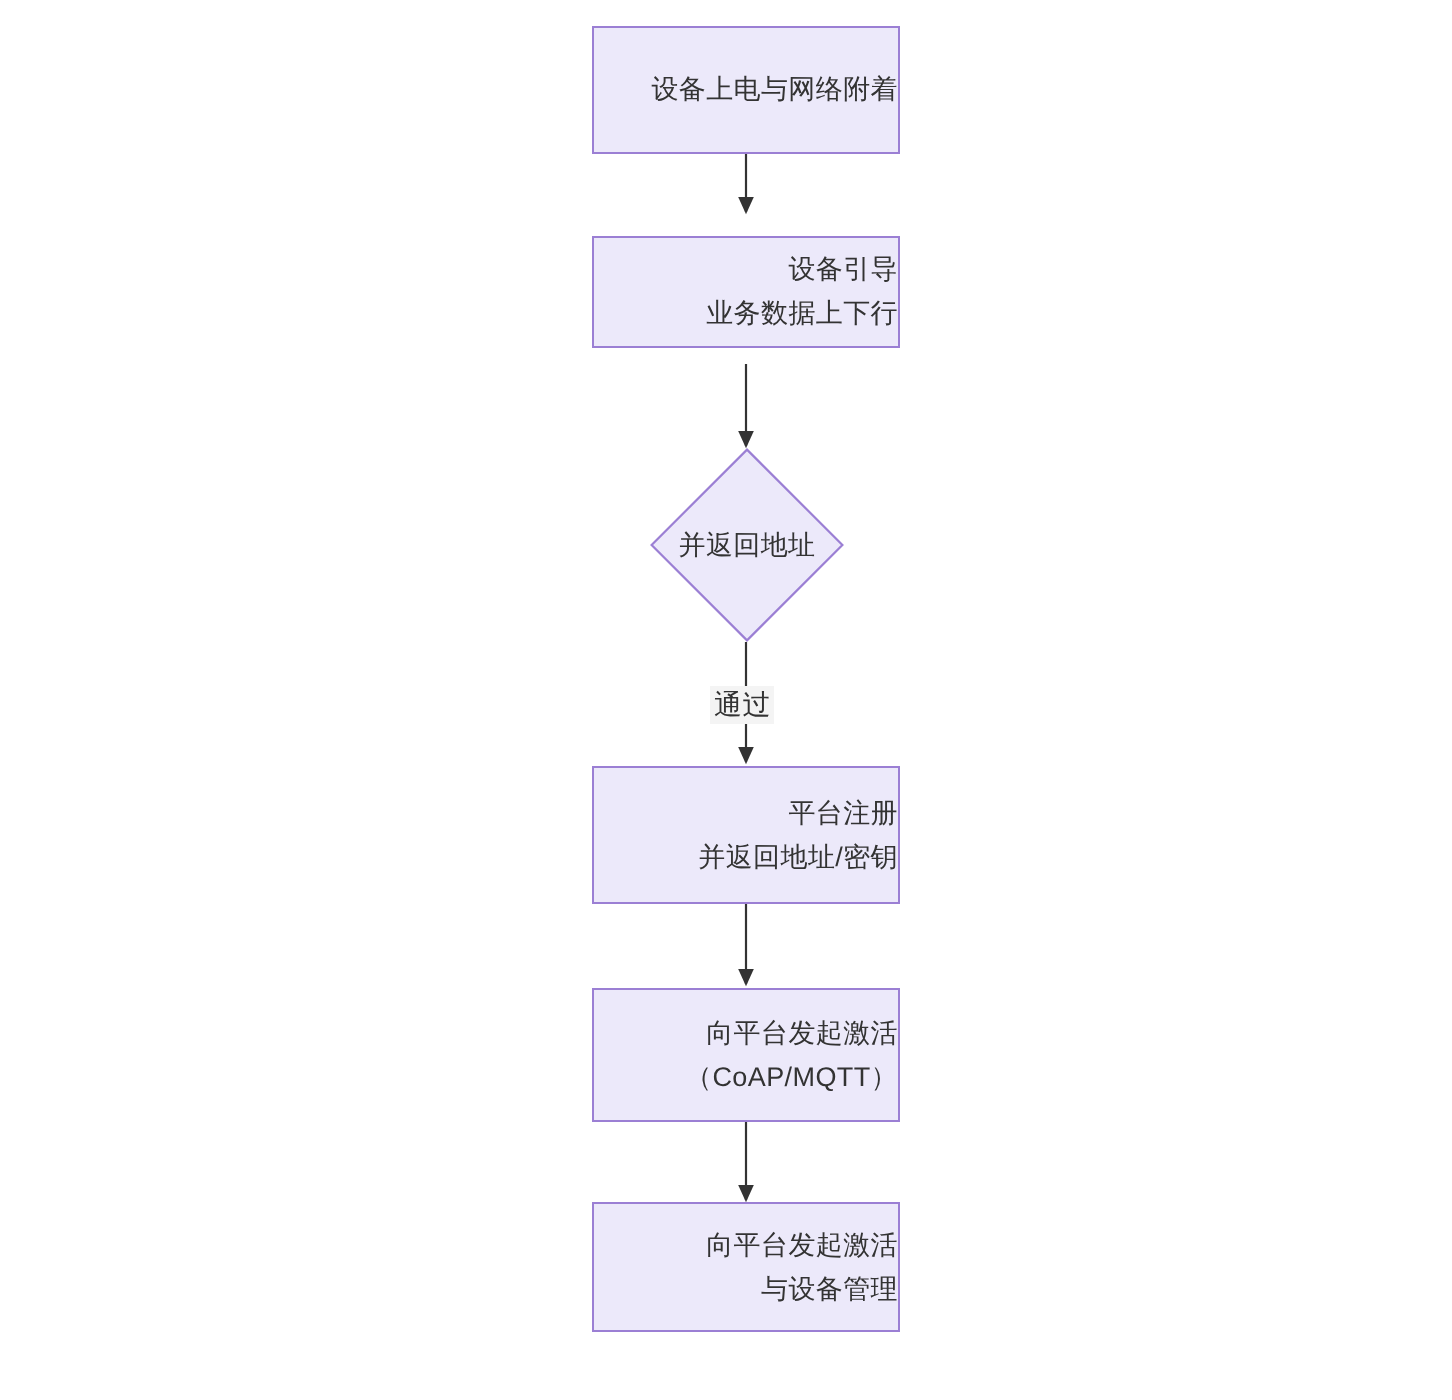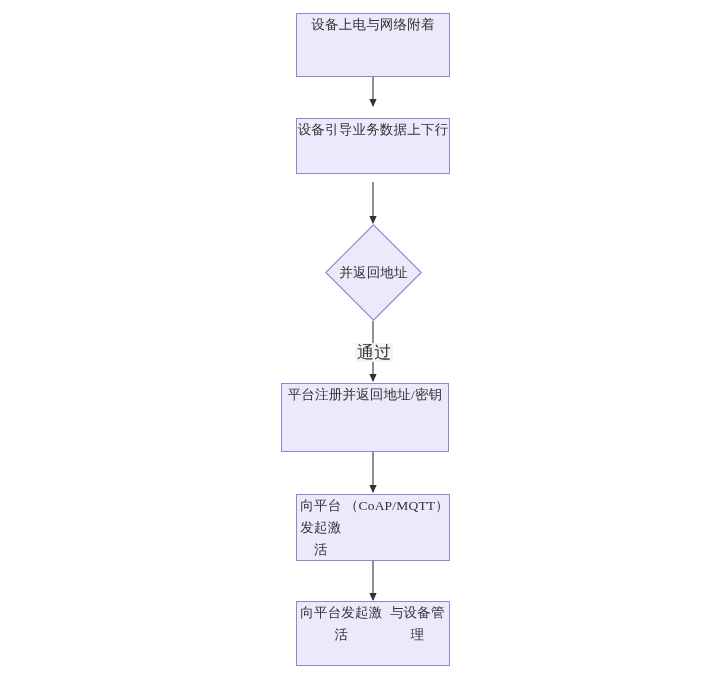--- a/index.html
+++ b/index.html
@@ -24,30 +24,29 @@
     top: 0;
     width: 726px;
     height: 700px;
   }
   .node {
     position: absolute;
     box-sizing: border-box;
     background: #ece9fa;
     border: 1px solid #9b7fd4;
     display: flex;
-    flex-direction: row;
-    align-items: flex-start;
+    flex-direction: column;
+    align-items: flex-end;
     justify-content: center;
     text-align: center;
     font-size: 13.5px;
     line-height: 22px;
     color: #333333;
     letter-spacing: 0.2px;
     z-index: 2;
-    font-family: Liberation Serif, serif;
   }
   .node .line2 {
     display: block;
   }
   .diamond-wrap {
     position: absolute;
     z-index: 2;
     display: flex;
     align-items: center;
     justify-content: center;
@@ -65,21 +64,21 @@
     font-size: 13.5px;
     line-height: 20px;
     color: #333333;
     text-align: center;
     letter-spacing: 0.2px;
   }
   .edge-label {
     position: absolute;
     z-index: 3;
     background: #f4f4f4;
-    font-size: 17px;
+    font-size: 14px;
     line-height: 17px;
     color: #333333;
     padding: 1px 2px;
     white-space: nowrap;
     letter-spacing: 0.2px;
   }
 </style>
 </head>
 <body>
 
@@ -116,21 +115,21 @@
     <svg class="diamond-shape" viewBox="0 0 97 97" preserveAspectRatio="none" xmlns="http://www.w3.org/2000/svg">
       <polygon points="48.5,0.8 96.2,48.5 48.5,96.2 0.8,48.5" fill="#ece9fa" stroke="#9b7fd4" stroke-width="1.1"></polygon>
     </svg>
     <span class="diamond-label">并返回地址</span>
   </div>
 
   <div class="edge-label" style="left:355px; top:343px;">
     <span>通过</span>
   </div>
 
-  <div class="node" style="left:281px; top:383px; width:168px; height:69px;">
+  <div class="node" style="left:296px; top:383px; width:154px; height:69px;">
     <span>平台注册</span>
     <span class="line2">并返回地址/密钥</span>
   </div>
 
   <div class="node" style="left:296px; top:494px; width:154px; height:67px;">
     <span>向平台发起激活</span>
     <span class="line2">（CoAP/MQTT）</span>
   </div>
 
   <div class="node" style="left:296px; top:601px; width:154px; height:65px;">

